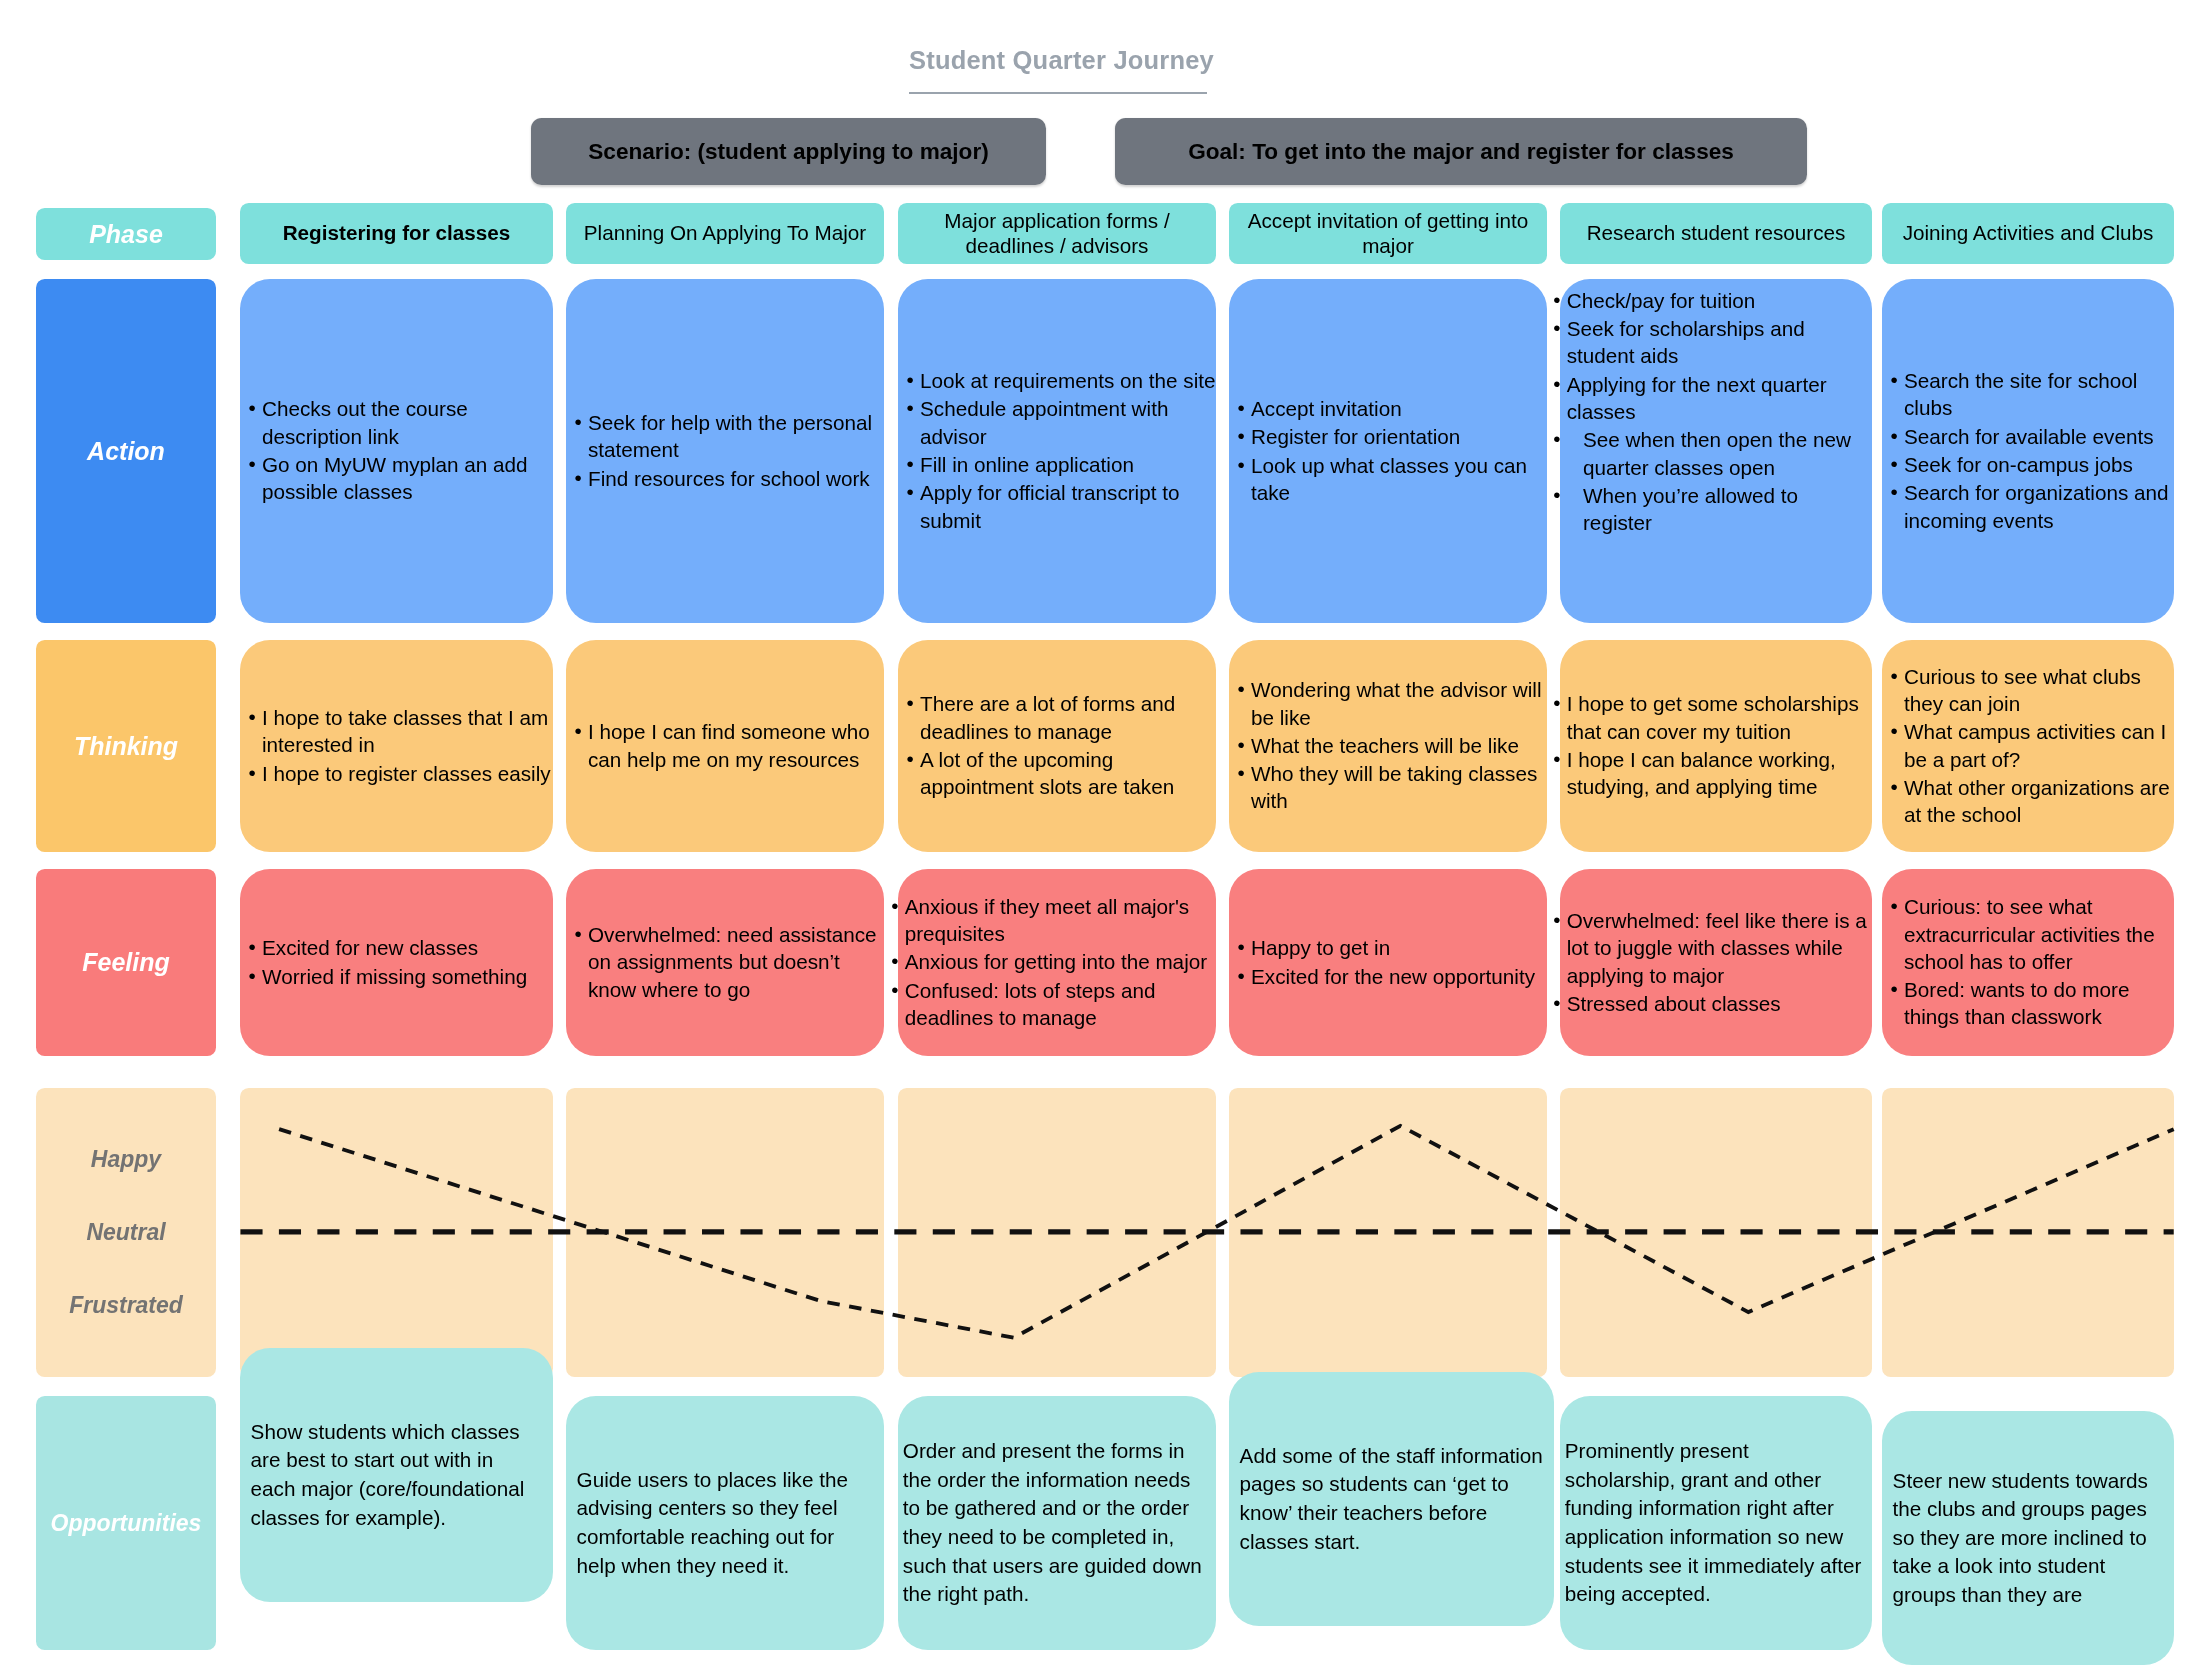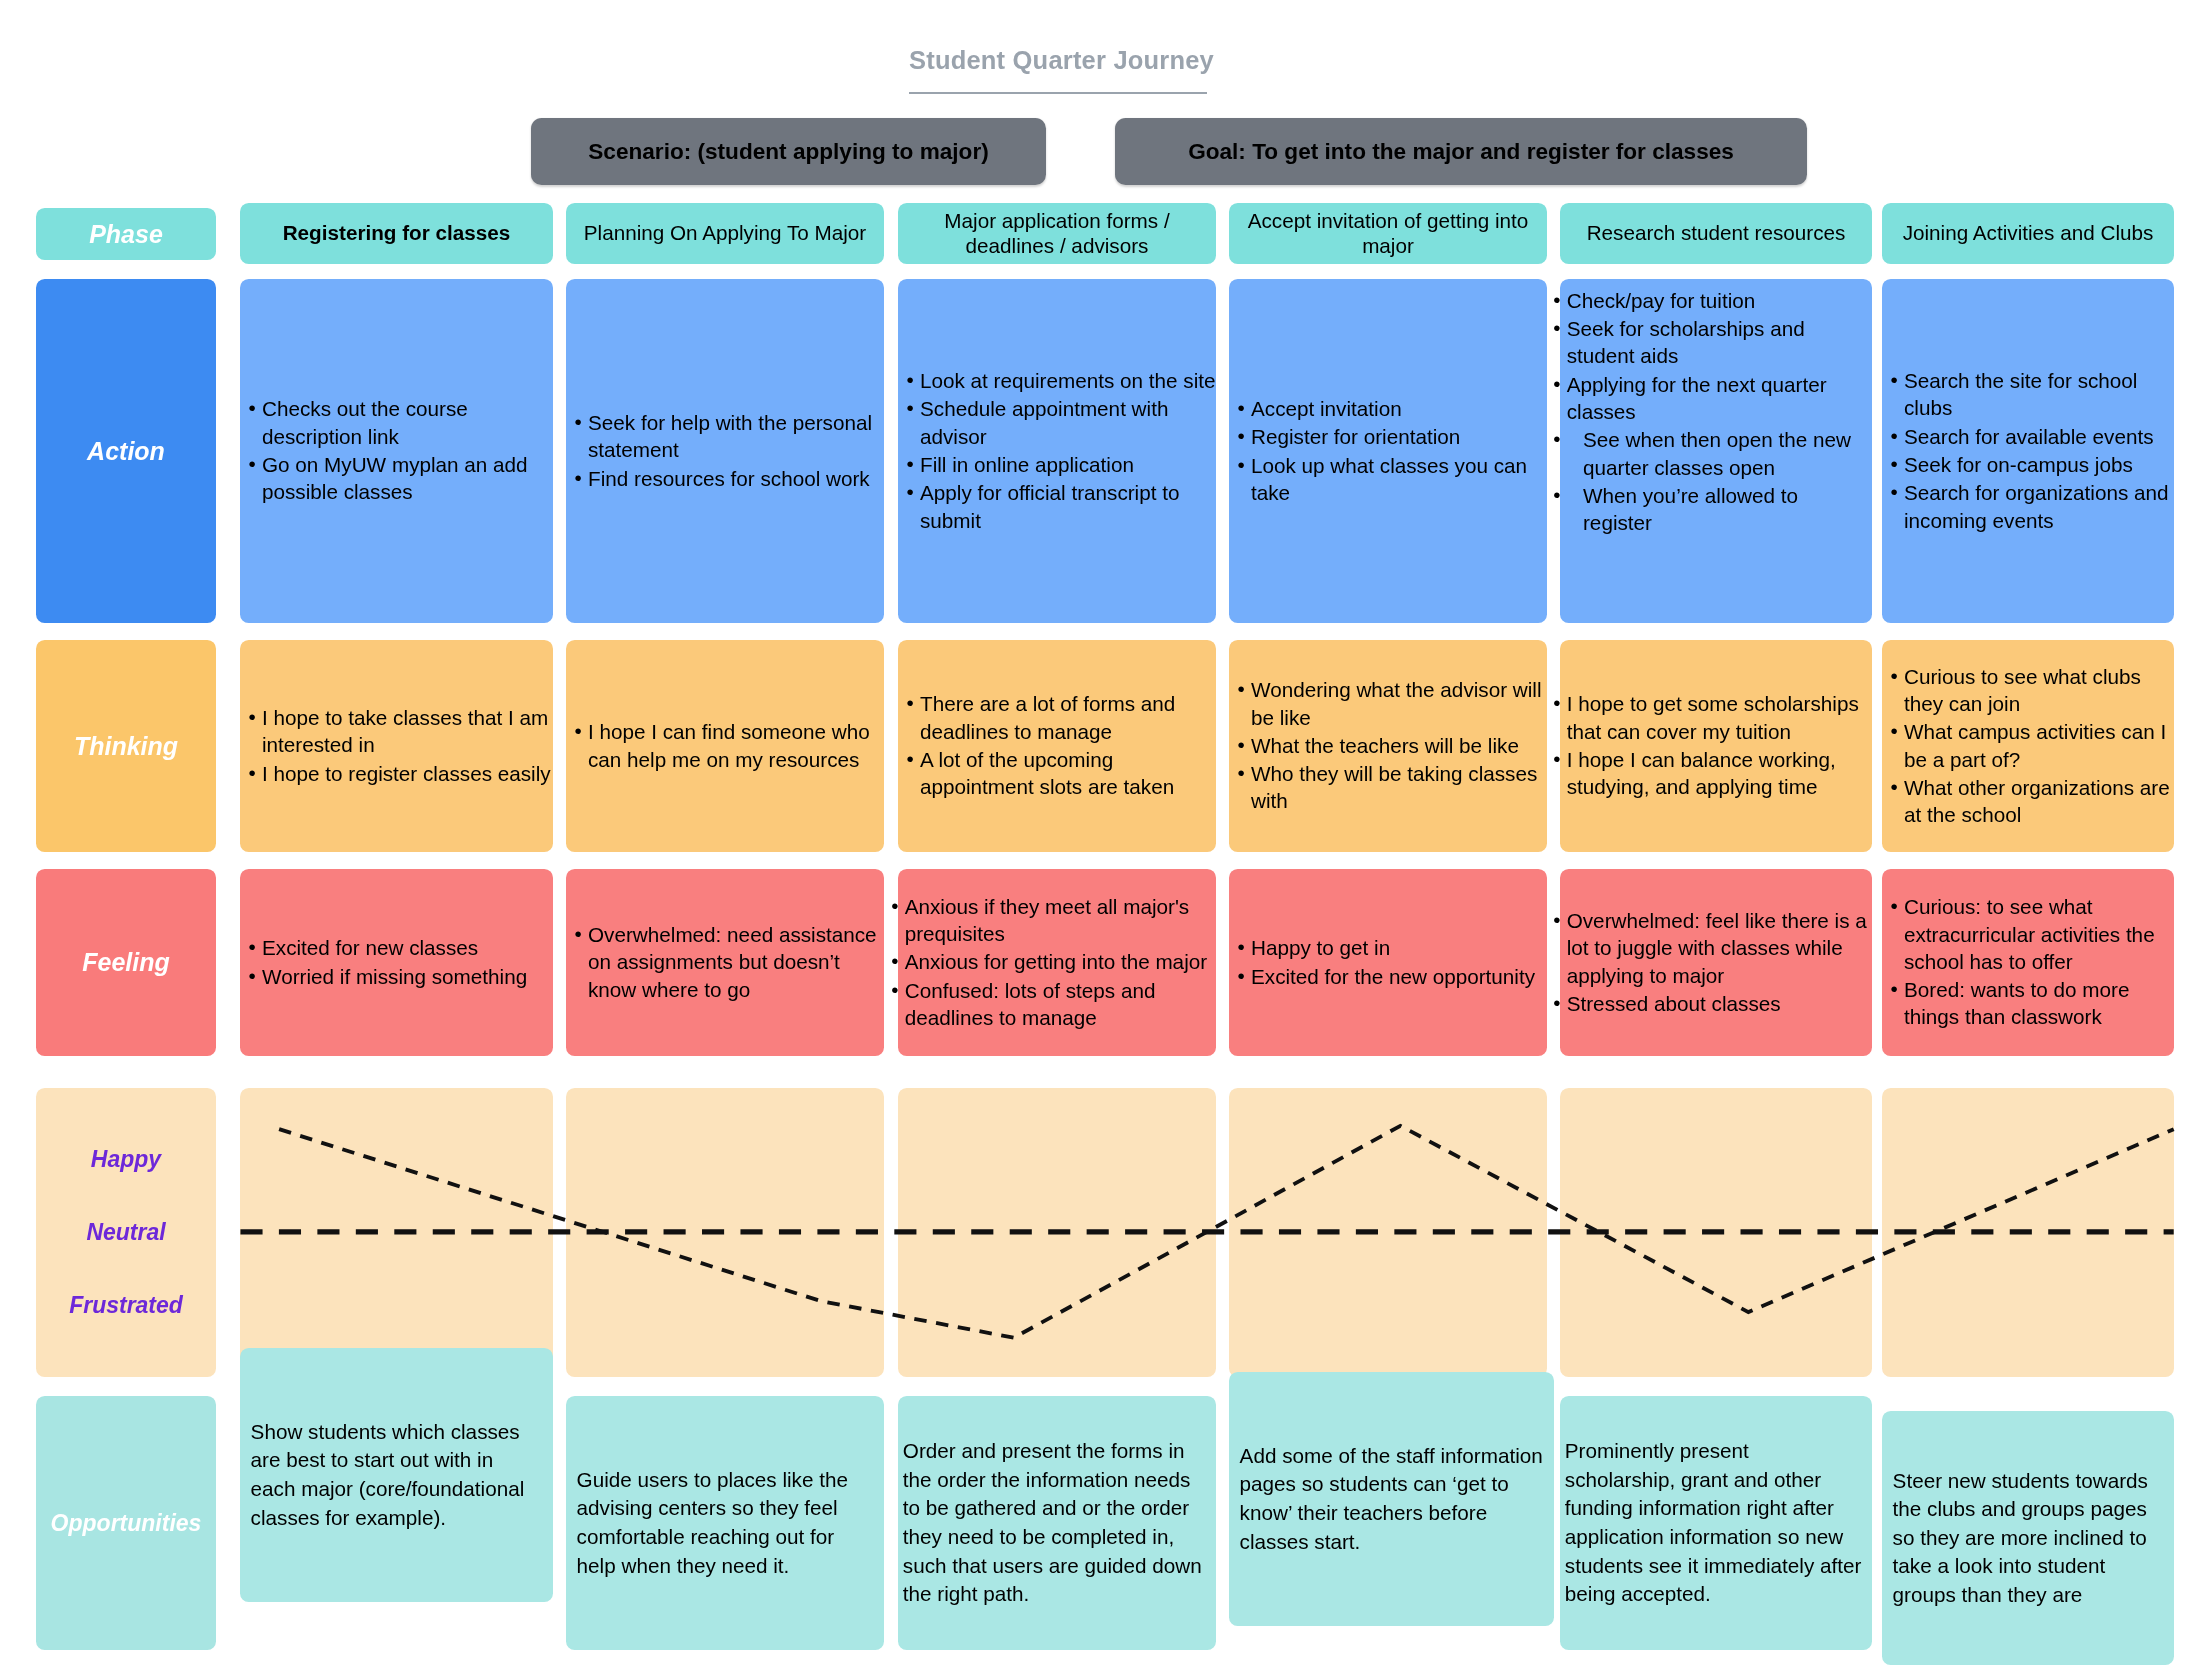--- a/index.html
+++ b/index.html
@@ -49,40 +49,40 @@
   }
   ul.bl li::before{
     content:"•";position:absolute;left:-13.5px;top:-1px;font-size:20.7px;line-height:1.32;
   }
   ul.bl li.sub{padding-left:16.3px;}
   ul.bl li.sub::before{left:2.9px;}
   
   .overflow-left ul.bl{padding-left:6.7px;}
   .overflow-left ul.bl li::before{left:-13.5px;}
 
-  .body-cell{display:flex;align-items:center;}
+  .body-cell{display:flex;align-items:center;border-radius:30px;}
   .body-cell .inner{width:100%;}
   .para{font-size:20.7px;line-height:1.38;color:#000;}
 
   
   .c-phase{background:#7ee0dc;}
   .c-action-lbl{background:#3d8bf2;}
   .c-action{background:#74aefb;}
   .c-think-lbl{background:#fbc66a;}
   .c-think{background:#fbc97a;}
   .c-feel-lbl{background:#f97b7b;}
   .c-feel{background:#f97f7f;}
   .c-mood{background:#fce3bc;}
   .c-opp-lbl{background:#a8e5e2;}
   .c-opp{background:#aae7e4;}
 
   
   .mood-axis{
     position:absolute;display:flex;flex-direction:column;justify-content:space-around;
-    align-items:center;font-style:italic;font-weight:bold;font-size:23px;color:#6d28d9;
+    align-items:center;font-style:italic;font-weight:bold;font-size:23px;color:#737373;
     box-sizing:border-box;padding:35px 0;
   }
   #mood-svg{position:absolute;left:0;top:0;pointer-events:none;}
 </style>
 </head>
 <body>
 
 <div class="board">
 
   <div class="title-wrap">

